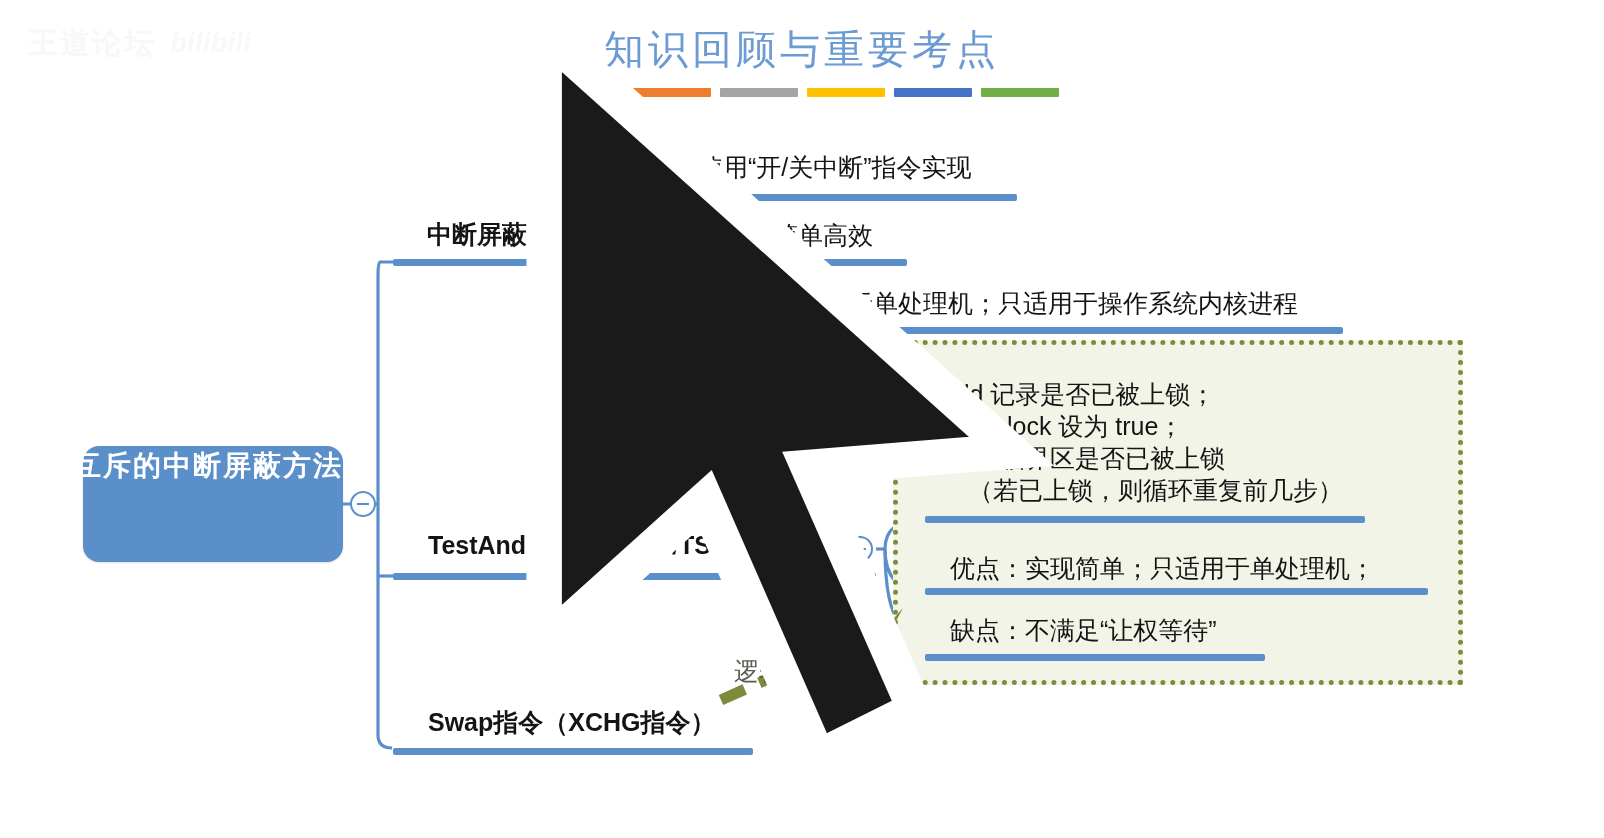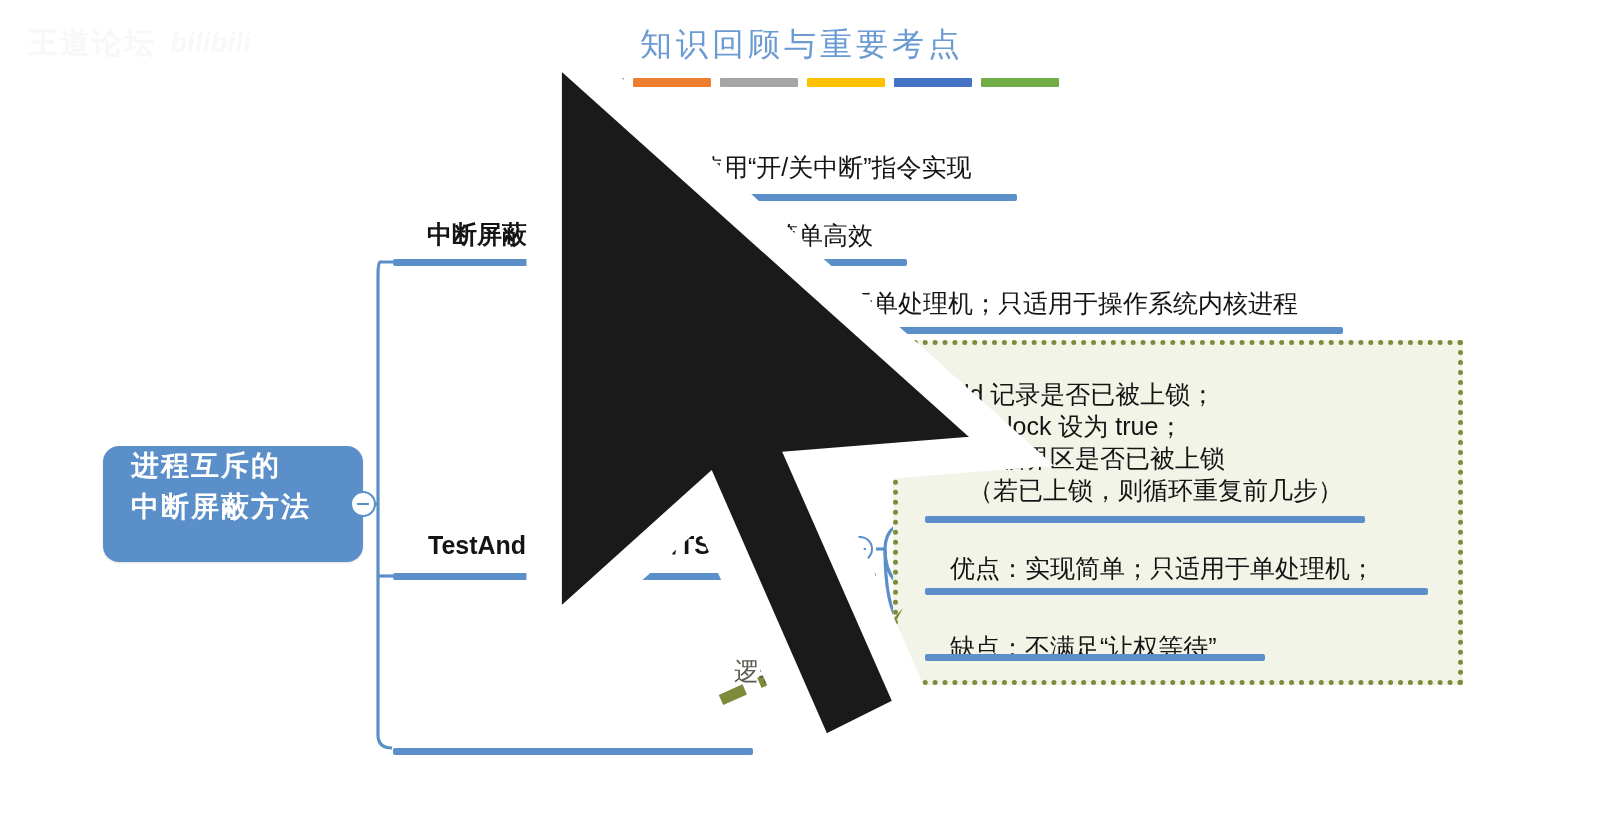--- a/index.html
+++ b/index.html
@@ -53,21 +53,21 @@
   
   #title-block {
     position: absolute;
     left: 0;
     top: 24px;
     width: 1604px;
     text-align: center;
   }
   #page-title {
     font-family: "DejaVu Serif", "Liberation Serif", serif;
-    font-size: 32px;
+    font-size: 40px;
     letter-spacing: 4px;
     color: #6b9bd2;
     line-height: 1.25;
     white-space: nowrap;
   }
   #title-bars {
     margin-top: 14px;
     display: flex;
     justify-content: center;
     gap: 9px;
@@ -98,26 +98,25 @@
   
   #root-node {
     position: absolute;
     left: 83px;
     top: 446px;
     width: 260px;
     height: 116px;
     background: #5b8fc9;
     border-radius: 16px;
     display: flex;
-    flex-direction: column;
-    justify-content: flex-start;
+    flex-direction: row;
+    justify-content: flex-end;
     padding-left: 28px;
     box-sizing: border-box;
     box-shadow: 0 1px 2px rgba(0,0,0,0.12);
-    margin-left: 20px;
   }
   #root-node .rl {
     color: #ffffff;
     font-size: 28px;
     font-weight: bold;
     letter-spacing: 2px;
     line-height: 1.45;
     white-space: nowrap;
   }
 
@@ -264,37 +263,38 @@
     <div class="node" style="left:698px; top:222px;">优点：简单高效</div>
     <div class="ubar" style="left:690px; top:259px; width:217px;"></div>
 
     <div class="node" style="left:698px; top:290px;">缺点：只适用于单处理机；只适用于操作系统内核进程</div>
     <div class="ubar" style="left:690px; top:327px; width:653px;"></div>
 
     <div class="node bold" style="left:428px; top:532px;">TestAndSet（TS指令/TSL指令）</div>
     <div class="ubar" style="left:393px; top:573px; width:483px;"></div>
     <div class="toggle" style="left:847px; top:536px;"></div>
 
+    <div class="node bold" style="left:428px; top:709px;">Swap指令（XCHG指令）</div>
     <div class="ubar" style="left:393px; top:748px; width:360px;"></div>
 
     <div id="callout-box"></div>
 
     <div id="callout-text">
       <span class="ln">old 记录是否已被上锁；</span>
       <span class="ln">再将 lock 设为 true；</span>
       <span class="ln">检查临界区是否已被上锁</span>
       <span class="ln indent">（若已上锁，则循环重复前几步）</span>
     </div>
 
     <div class="ubar" style="left:925px; top:516px; width:440px;"></div>
 
     <div class="node" style="left:950px; top:555px;">优点：实现简单；只适用于单处理机；</div>
     <div class="ubar" style="left:925px; top:588px; width:503px;"></div>
 
-    <div class="node" style="left:950px; top:634px;">缺点：不满足“让权等待”</div>
+    <div class="node" style="left:950px; top:617px;">缺点：不满足“让权等待”</div>
     <div class="ubar" style="left:925px; top:654px; width:340px;"></div>
 
     <svg viewBox="0 0 1604 838" xmlns="http://www.w3.org/2000/svg">
       <path d="M721 700 L862 637" stroke="#7D8C3C" stroke-width="11" stroke-dasharray="26 16" fill="none" stroke-linecap="butt"></path>
       <path d="M903 608 L857 660 L874 648 L869 672 Z" fill="#7D8C3C"></path>
     </svg>
 
     <div id="arrow-label">
       <span>逻辑上同</span><em>TSL</em>
     </div>

